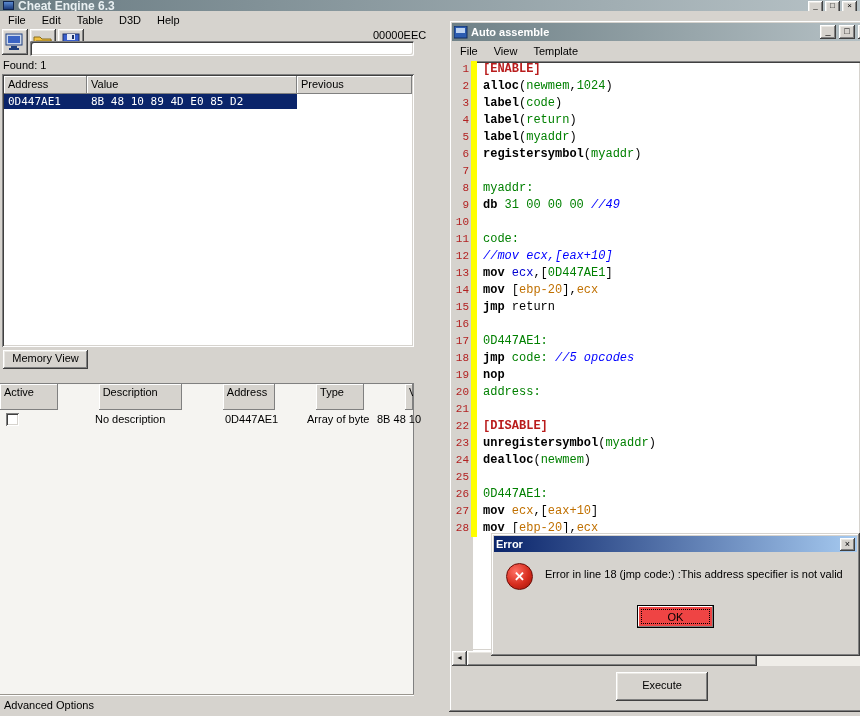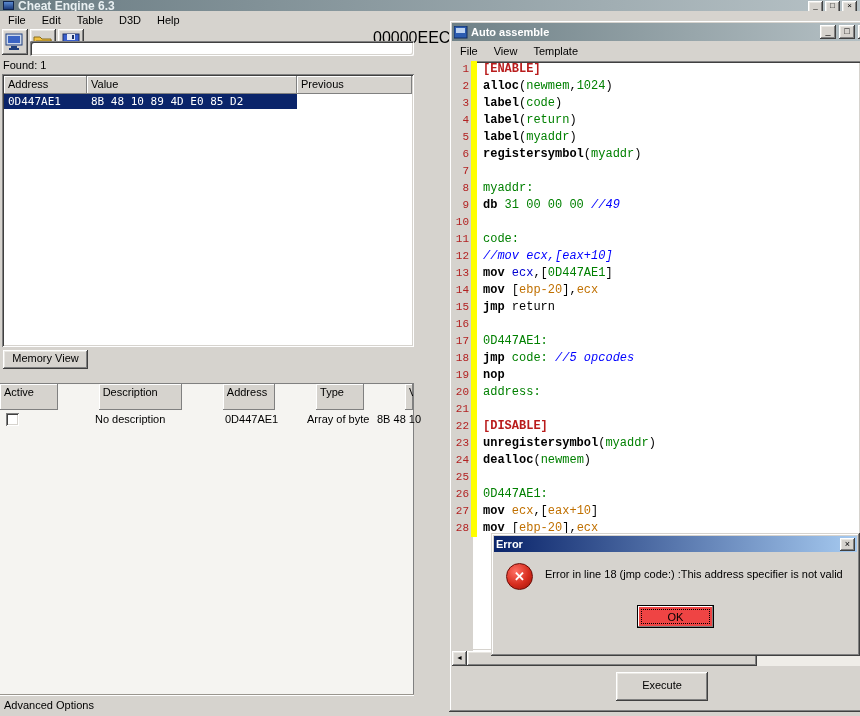--- a/index.html
+++ b/index.html
@@ -17,21 +17,21 @@
   .main-caption { position:absolute; left:0; top:0; width:860px; height:11px; overflow:hidden;
                   background:linear-gradient(90deg,#6a7c83,#b7c2c6); }
   .main-title { position:absolute; left:18px; top:-1px; font-size:12px; font-weight:bold; color:#e9f0f2; white-space:nowrap; }
   .main-capicon { position:absolute; left:3px; top:1px; width:11px; height:9px; background:linear-gradient(#5a8ad0,#1c3c7c); border:1px solid #10244c; }
   .cap-btns { position:absolute; right:3px; top:1px; display:flex; gap:2px; }
   .capbtn-s { width:15px; height:13px; font-size:8px; line-height:10px; text-align:center; }
   .menubar { position:absolute; left:0; top:11px; width:860px; height:17px; display:flex; align-items:center; background:#d6d3ce; }
   .menu-item { padding:2px 8px; white-space:nowrap; }
   .toolbar { position:absolute; left:2px; top:29px; display:flex; gap:2px; }
   .toolbtn { width:26px; height:26px; display:flex; align-items:center; justify-content:center; }
-  .addr-text { position:absolute; left:360px; top:29px; font-size:16px;padding-left:13px; }
+  .addr-text { position:absolute; left:360px; top:29px; font-size:11px;padding-left:13px; }
   .scan-bar { position:absolute; left:30px; top:41px; width:384px; height:15px; background:#fff; border-radius:2px; }
   .found-label { position:absolute; left:3px; top:59px; }
 
   .found-table { position:absolute; left:2px; top:74px; width:412px; height:273px; background:#fff; }
   .ft-header { display:flex; height:18px; margin:2px 2px 0 2px; }
   .ft-row { display:flex; height:15px; margin:0 2px; align-items:center; font-family:"DejaVu Sans Mono", monospace; font-size:11px; }
   .ft-c1 { width:83px; } .ft-c2 { width:210px; } .ft-c3 { flex:1; }
   .sel { background:#0a246a; color:#fff; }
   .ft-row span { padding-left:4px; height:15px; line-height:15px; white-space:nowrap; overflow:hidden; }
 

